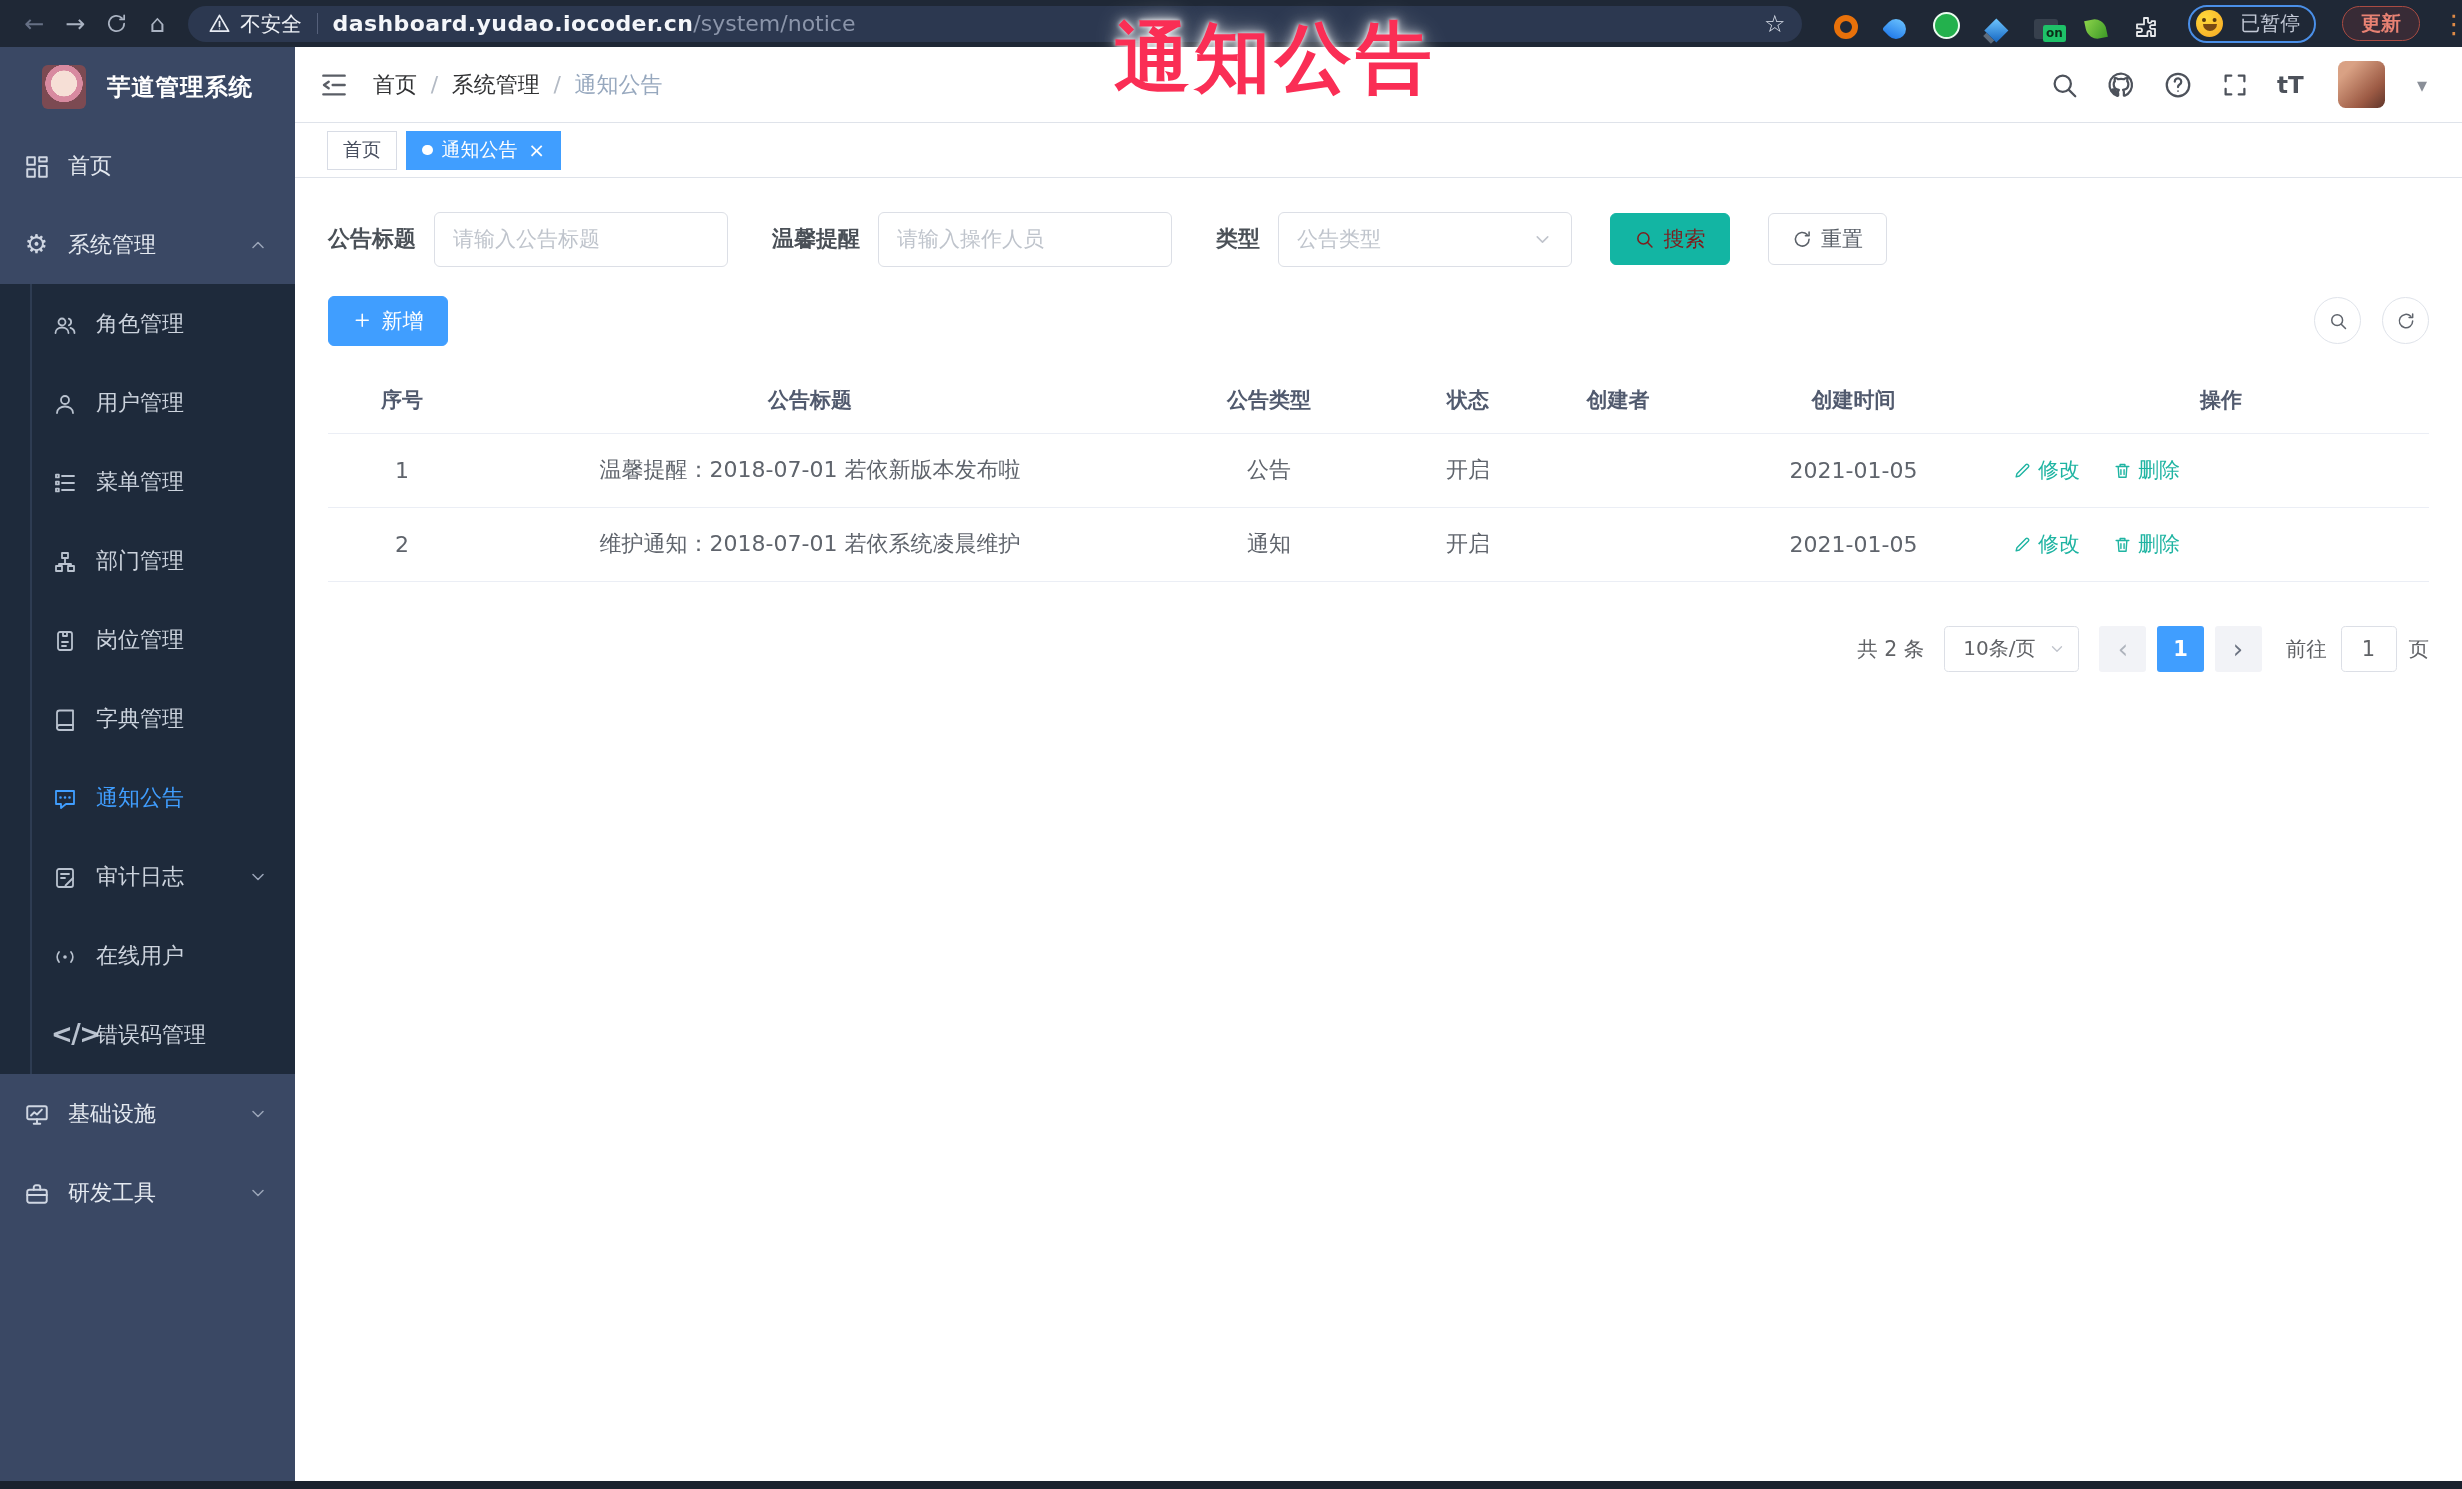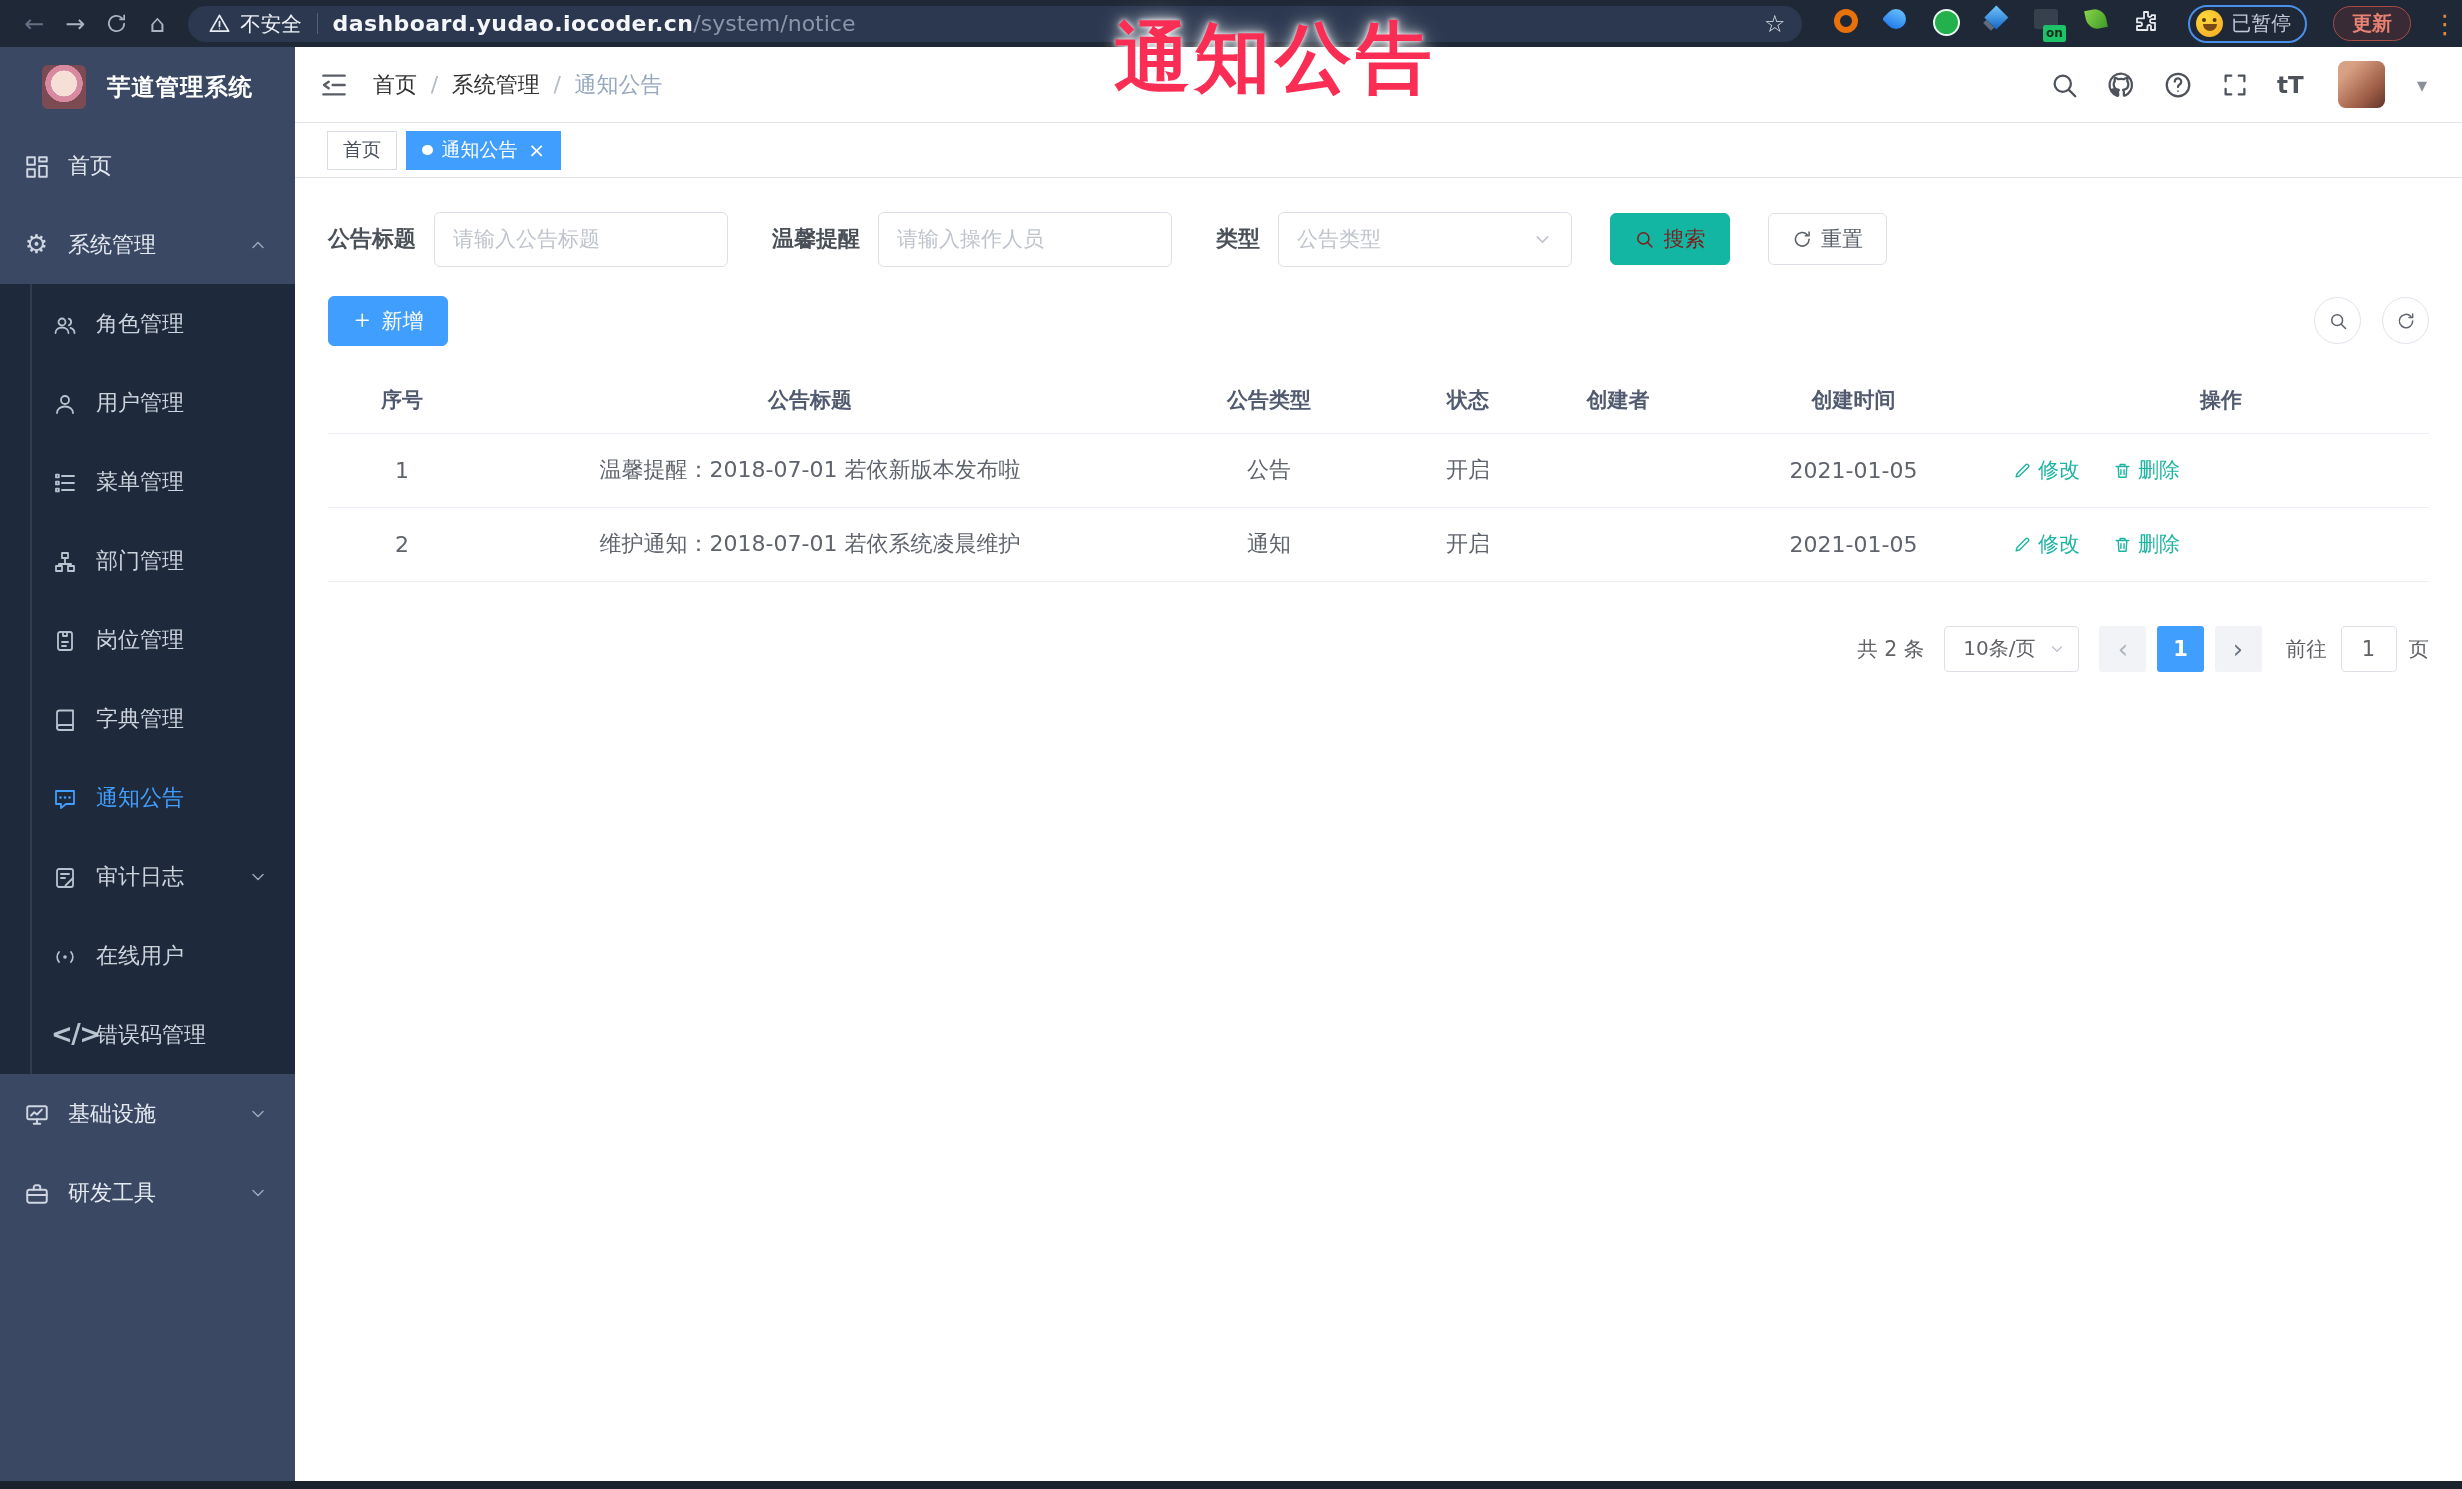--- a/index.html
+++ b/index.html
@@ -18,30 +18,30 @@
   .nav-ic.dim { color:#667085; }
   .url-pill { height:36px; width:1614px; background:#2c3850; border-radius:18px; display:flex; align-items:center; padding:0 16.7px 0 20px; margin-left:7.6px; color:#eef1f6; flex:0 0 auto; }
   .url-pill .warn { width:23px; height:23px; margin-right:9px; color:#e8ecf3; }
   .url-pill .sec { font-size:20.5px; color:#eef1f6; }
   .url-pill .div { width:0.8px; height:21px; background:#55607a; margin:0 15px; }
   .url-host { font-size:22px; color:#f4f6fa; font-weight:600; letter-spacing:0.4px; }
   .url-path { font-size:22px; color:#8b95aa; }
   .url-spacer { flex:1; }
   .url-star { font-size:24px; color:#dfe4ee; }
   .ext-row { display:flex; align-items:center; gap:20px; margin-left:23px; flex:0 0 auto; }
-  .ext { width:30px; height:30px; display:flex; align-items:flex-start; justify-content:center; position:relative; }
+  .ext { width:30px; height:30px; display:flex; align-items:flex-end; justify-content:center; position:relative; }
   .ext-donut { width:24px; height:24px; border-radius:50%; border:6.8px solid #e8710a; }
   .ext-drop { width:20px; height:20px; background:linear-gradient(160deg,#6ec6ff,#1a73e8); border-radius:50% 50% 50% 3px; transform:rotate(45deg); }
   .ext-green { width:27px; height:27px; border-radius:50%; background:#23b14d; border:2.3px solid #eafbef; }
   .ext-diamond { width:16.7px; height:16.7px; background:linear-gradient(135deg,#6ec6ff,#1565c0); transform:rotate(45deg); box-shadow:0 7.6px 0 -3px #5f6b7a; }
   .ext-dark { width:24px; height:20px; background:#37404d; border-radius:3px; }
   .ext-badge { position:absolute; right:-4.6px; bottom:-3px; background:#1ec268; color:#0b2e18; font-size:12px; line-height:1; padding:2.3px 3px; border-radius:2.3px; font-weight:700; }
   .ext-leaf { width:20px; height:20px; background:linear-gradient(135deg,#8bd34a,#3d9a27); border-radius:0 60% 0 60%; transform:rotate(-12deg); }
   .ext-puzzle { color:#e8eaed; }
-  .profile-chip { height:38px; border:2.3px solid #4a8fe8; border-radius:20px; display:flex; align-items:center; gap:8px; padding:0 13.7px 0 6px; margin-left:21px; flex:0 0 auto; }
+  .profile-chip { height:38px; border:2.3px solid #4a8fe8; border-radius:20px; display:flex; align-items:center; gap:17px; padding:0 13.7px 0 6px; margin-left:21px; flex:0 0 auto; }
   .emoji { width:27px; height:27px; border-radius:50%; background:radial-gradient(circle at 35% 30%,#ffd93b,#f6a623); position:relative; }
   .emoji::before { content:""; position:absolute; left:6px; top:8.3px; width:3.8px; height:3.8px; border-radius:50%; background:#5a3b10; box-shadow:10.6px 0 0 #5a3b10; }
   .emoji::after { content:""; position:absolute; left:6.8px; top:14.4px; width:13.7px; height:6.8px; border-radius:0 0 13.7px 13.7px; background:#7a4a12; }
   .chip-label { font-size:20px; color:#c3c9d6; }
   .update-btn { height:35px; border:1.5px solid #a94b42; background:rgba(170,60,55,.18); border-radius:17.4px; display:flex; align-items:center; padding:0 18px; margin-left:20px; color:#e98273; font-size:20px; font-weight:600; flex:0 0 auto; }
   .kebab { font-size:26px; color:#de8a46; margin:0 7.6px 0 15px; letter-spacing:0; }
 
   
   .overlay-annotation {
     position:absolute; left:1114px; top:7.6px; z-index:50;

